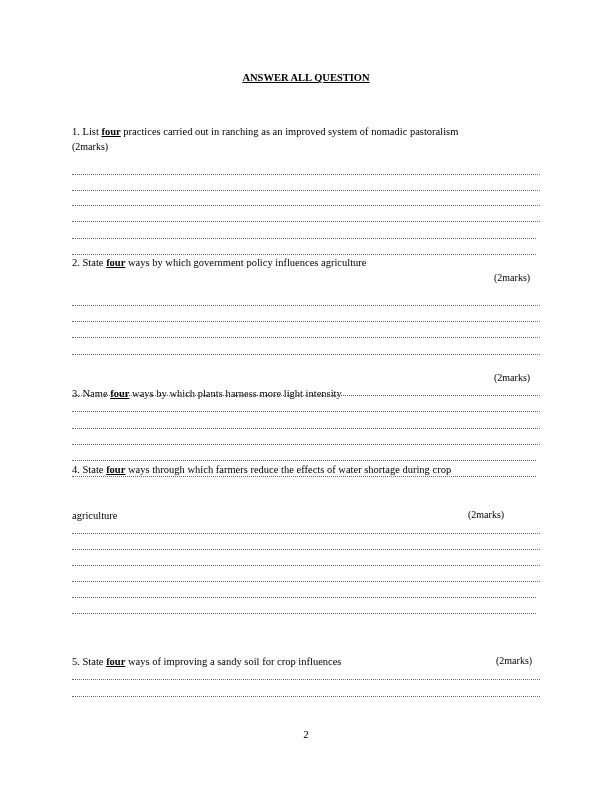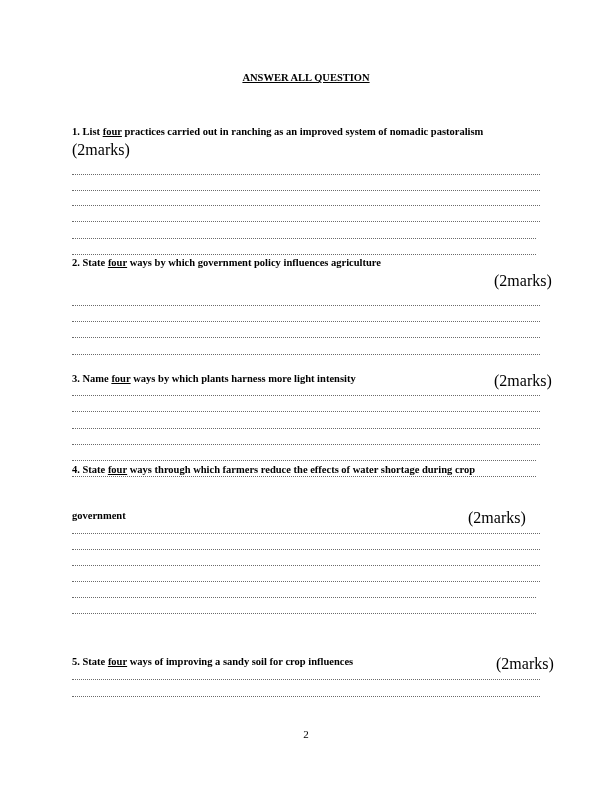--- a/index.html
+++ b/index.html
@@ -1,23 +1,23 @@
 <!DOCTYPE html>
 <html><head>
   <meta charset="utf-8">
   <style>
     html, body { margin: 0; padding: 0; background: #ffffff; }
     body { width: 612px; height: 792px; position: relative; overflow: hidden;
            font-family: "Liberation Serif", "DejaVu Serif", serif; color: #000; }
     .abs { position: absolute; white-space: nowrap; }
     .title { left: 0; width: 612px; top: 72px; text-align: center; font-weight: bold;
              font-size: 10.5px; text-decoration: underline; }
-    .q { font-size: 10.5px; line-height: 17px; font-weight: bold; }
+    .q { font-size: 10.5px; line-height: 17px; }
     .q b { text-decoration: underline; }
-    .marks { font-size: 16px; }
+    .marks { font-size: 10px; }
     .dots { height: 0; border-top: 1.2px dotted #6a6a6a; }
     .pnum { left: 0; width: 612px; text-align: center; top: 728px; font-size: 11px; }
   </style>
 </head>
 <body>
 
 <div class="abs title">ANSWER ALL QUESTION</div>
 
 <div class="abs q" style="left:72px; top:123px;">
   <span>1.</span>
@@ -38,41 +38,41 @@
   <span>State</span>
   <b>four</b>
   <span>ways by which government policy influences agriculture</span>
 </div>
 <div class="abs marks" style="left:494px; top:272px;">(2marks)</div>
 <div class="abs dots" style="left:72px; width:468px; top:305px;"></div>
 <div class="abs dots" style="left:72px; width:468px; top:321px;"></div>
 <div class="abs dots" style="left:72px; width:468px; top:337px;"></div>
 <div class="abs dots" style="left:72px; width:468px; top:354px;"></div>
 
-<div class="abs q" style="left:72px; top:370px;">
+<div class="abs q" style="left:72px; top:385px;">
   <span>3.</span>
   <span>Name</span>
   <b>four</b>
   <span>ways by which plants harness more light intensity</span>
 </div>
 <div class="abs marks" style="left:494px; top:372px;">(2marks)</div>
 <div class="abs dots" style="left:72px; width:468px; top:395px;"></div>
 <div class="abs dots" style="left:72px; width:468px; top:411px;"></div>
 <div class="abs dots" style="left:72px; width:468px; top:428px;"></div>
 <div class="abs dots" style="left:72px; width:468px; top:444px;"></div>
 <div class="abs dots" style="left:72px; width:464px; top:460px;"></div>
 <div class="abs dots" style="left:72px; width:464px; top:476px;"></div>
 
 <div class="abs q" style="left:72px; top:461px;">
   <span>4.</span>
   <span>State</span>
   <b>four</b>
   <span>ways through which farmers reduce the effects of water shortage during crop</span>
 </div>
-<div class="abs q" style="left:72px; top:507px;">government</div>
+<div class="abs q" style="left:72px; top:507px;">agriculture</div>
 <div class="abs marks" style="left:468px; top:509px;">(2marks)</div>
 <div class="abs dots" style="left:72px; width:468px; top:533px;"></div>
 <div class="abs dots" style="left:72px; width:468px; top:549px;"></div>
 <div class="abs dots" style="left:72px; width:468px; top:565px;"></div>
 <div class="abs dots" style="left:72px; width:468px; top:581px;"></div>
 <div class="abs dots" style="left:72px; width:464px; top:597px;"></div>
 <div class="abs dots" style="left:72px; width:464px; top:613px;"></div>
 
 <div class="abs q" style="left:72px; top:653px;">
   <span>5.</span>

